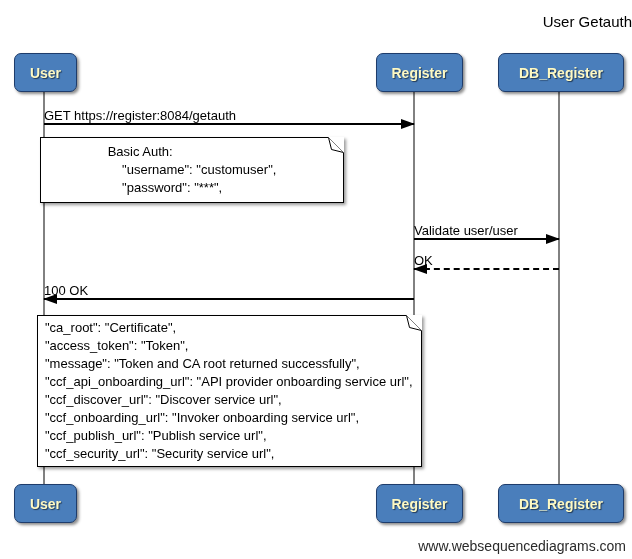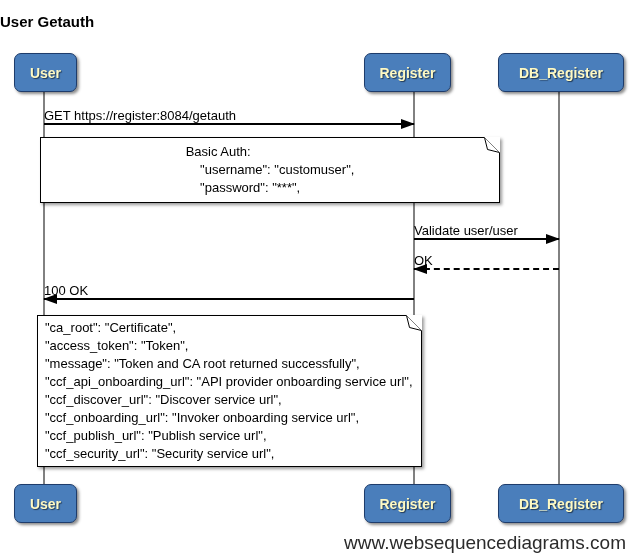--- a/index.html
+++ b/index.html
@@ -14,23 +14,23 @@
     background: #ffffff;
     font-family: "Liberation Sans", sans-serif;
     color: #000000;
     overflow: hidden;
   }
   .title {
     position: absolute;
     top: 13px;
     left: 0;
     right: 0;
-    text-align: left;
+    text-align: right;
     font-size: 15px;
-    font-weight: bold;
+    font-weight: normal;
     z-index: 5;
   }
   .lifeline {
     position: absolute;
     top: 92px;
     height: 393px;
     width: 2px;
     background: #818181;
     z-index: 1;
   }
@@ -49,21 +49,21 @@
     font-size: 14px;
     display: flex;
     align-items: center;
     justify-content: center;
     text-shadow: 1px 1px 1px rgba(0,0,0,0.55);
     z-index: 4;
   }
   .actor.top { top: 53px; }
   .actor.bottom { top: 484px; }
   .actor.a-user { left: 14px; width: 61px; }
-  .actor.a-register { left: 364px; width: 85px; }
+  .actor.a-register { left: 376px; width: 85px; }
   .actor.a-db { left: 498px; width: 124px; }
   .message {
     position: absolute;
     height: 0;
     z-index: 2;
   }
   .msg-line {
     position: absolute;
     left: 0;
     right: 0;
@@ -113,38 +113,38 @@
     position: absolute;
     top: -1px;
     right: -1px;
     width: 16px;
     height: 16px;
   }
   .note-line { white-space: pre; }
   .note-basic {
     left: 40px;
     top: 137px;
-    width: 460px;
+    width: 304px;
     height: 66px;
     display: flex;
     justify-content: center;
   }
   .note-basic .note-body { padding-top: 5px; text-align: left; }
   .note-response {
     left: 37px;
     top: 315px;
     width: 385px;
     height: 152px;
     padding: 3px 0 0 7px;
   }
   .watermark {
     position: absolute;
     right: 6px;
     bottom: 5px;
-    font-size: 19px;
+    font-size: 14px;
     color: #2b2b2b;
     text-decoration: none;
     z-index: 5;
   }
 </style>
 </head>
 <body>
 
 <div id="diagram">
 

